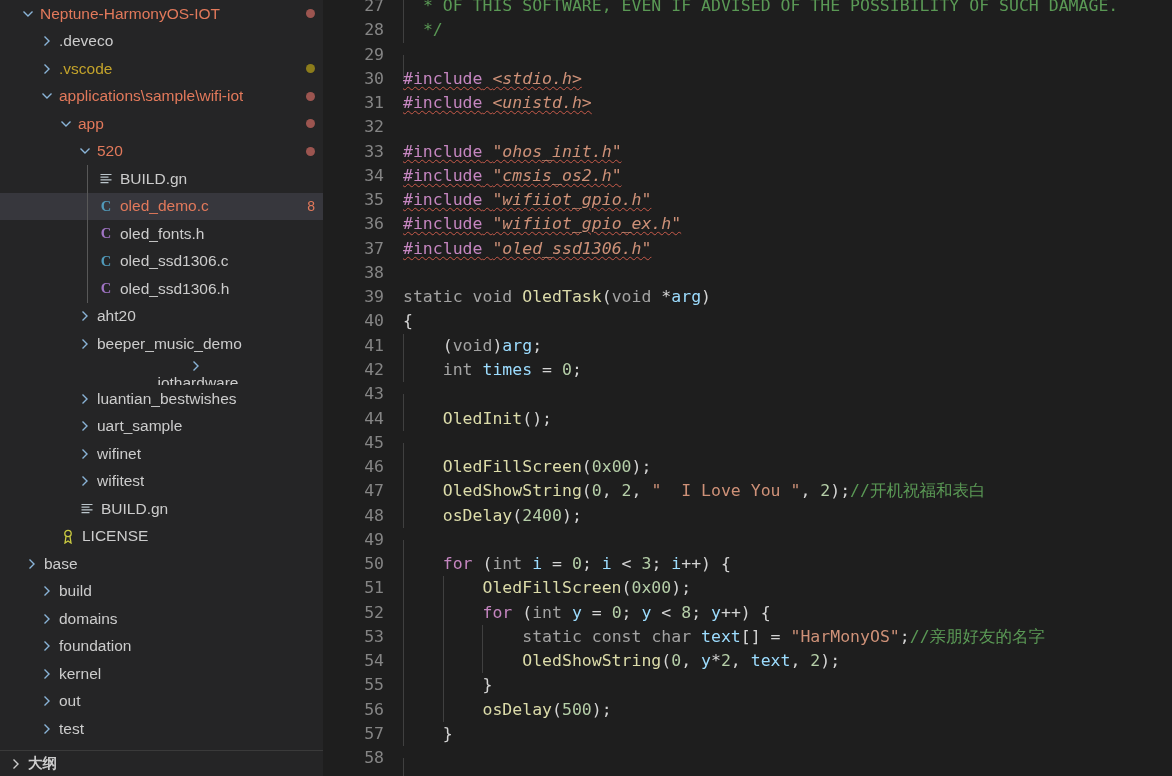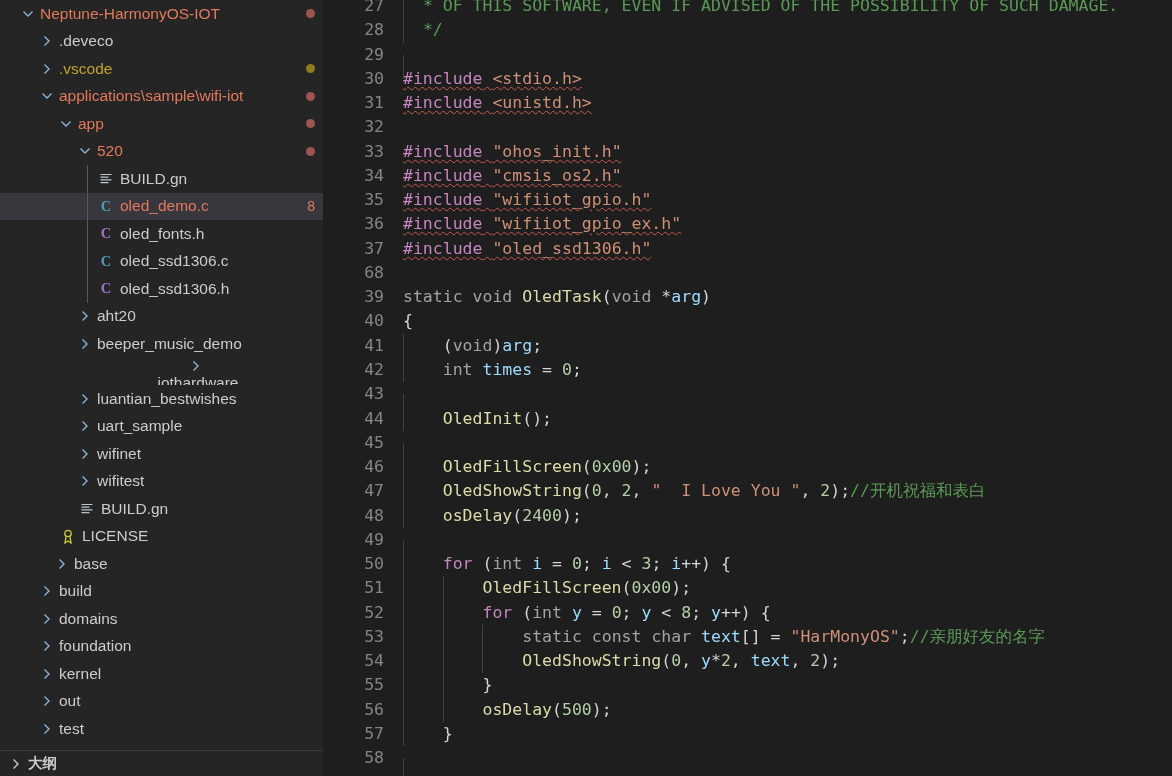--- a/index.html
+++ b/index.html
@@ -157,21 +157,21 @@
     position: absolute;
     width: 1px;
     background: #404040;
     top: 0;
     height: 24.28px;
   }
 
   
   .t-cmt  { color: #5a9955; }
   .t-pre  { color: #c586c0; }
-  .t-inc  { color: #ce9178; }
+  .t-inc  { color: #ce9178; font-style: italic; }
   .t-kw   { color: #a3a3a3; }
   .t-ctl  { color: #c586c0; }
   .t-fn   { color: #dcdcaa; }
   .t-num  { color: #b5cea8; }
   .t-str  { color: #ce9178; }
   .t-var  { color: #9cdcfe; }
   .t-pln  { color: #d4d4d4; }
 
   .squig {
     text-decoration: underline;
@@ -332,21 +332,21 @@
         </div>
         <div class="row" style="padding-left: 58px;">
           <span class="ficon lic">
             <svg width="14" height="15" viewBox="0 0 14 15" fill="none" stroke="currentColor" stroke-width="1.3">
               <circle cx="7" cy="4.5" r="3.2"></circle>
               <path d="M5 7.6 L4 14 L7 12 L10 14 L9 7.6"></path>
             </svg>
           </span>
           <span class="label norm">LICENSE</span>
         </div>
-        <div class="row" style="padding-left: 54px; text-align: right;">
+        <div class="row" style="padding-left: 24px; text-align: right;">
           <span class="twisty">
             <svg width="16" height="16" viewBox="0 0 16 16" fill="none" stroke="currentColor" stroke-width="1.4">
               <path d="M5.5 3.5 L10 8 L5.5 12.5"></path>
             </svg>
           </span>
           <span class="label norm">base</span>
         </div>
         <div class="row" style="padding-left: 39px;">
           <span class="twisty">
             <svg width="16" height="16" viewBox="0 0 16 16" fill="none" stroke="currentColor" stroke-width="1.4">
@@ -421,21 +421,21 @@
         <div class="cline"><span class="lnum">28</span><span class="ctext"><span class="igl" style="left: 0px;"></span><span class="t-pln">  </span><span class="t-cmt">*/</span></span></div>
         <div class="cline"><span class="lnum">29</span><span class="ctext"><span class="igl" style="left: 0px;"></span></span></div>
         <div class="cline"><span class="lnum">30</span><span class="ctext"><span class="t-pre squig">#include</span><span class="t-pln squig"> </span><span class="t-inc squig">&lt;stdio.h&gt;</span></span></div>
         <div class="cline"><span class="lnum">31</span><span class="ctext"><span class="t-pre squig">#include</span><span class="t-pln squig"> </span><span class="t-inc squig">&lt;unistd.h&gt;</span></span></div>
         <div class="cline"><span class="lnum">32</span><span class="ctext"></span></div>
         <div class="cline"><span class="lnum">33</span><span class="ctext"><span class="t-pre squig">#include</span><span class="t-pln squig"> </span><span class="t-inc squig">"ohos_init.h"</span></span></div>
         <div class="cline"><span class="lnum">34</span><span class="ctext"><span class="t-pre squig">#include</span><span class="t-pln squig"> </span><span class="t-inc squig">"cmsis_os2.h"</span></span></div>
         <div class="cline"><span class="lnum">35</span><span class="ctext"><span class="t-pre squig">#include</span><span class="t-pln squig"> </span><span class="t-inc squig">"wifiiot_gpio.h"</span></span></div>
         <div class="cline"><span class="lnum">36</span><span class="ctext"><span class="t-pre squig">#include</span><span class="t-pln squig"> </span><span class="t-inc squig">"wifiiot_gpio_ex.h"</span></span></div>
         <div class="cline"><span class="lnum">37</span><span class="ctext"><span class="t-pre squig">#include</span><span class="t-pln squig"> </span><span class="t-inc squig">"oled_ssd1306.h"</span></span></div>
-        <div class="cline"><span class="lnum">68</span><span class="ctext"></span></div>
+        <div class="cline"><span class="lnum">38</span><span class="ctext"></span></div>
         <div class="cline"><span class="lnum">39</span><span class="ctext"><span class="t-kw">static</span><span class="t-pln"> </span><span class="t-kw">void</span><span class="t-pln"> </span><span class="t-fn">OledTask</span><span class="t-pln">(</span><span class="t-kw">void</span><span class="t-pln"> *</span><span class="t-var">arg</span><span class="t-pln">)</span></span></div>
         <div class="cline"><span class="lnum">40</span><span class="ctext"><span class="t-pln">{</span></span></div>
         <div class="cline"><span class="lnum">41</span><span class="ctext"><span class="igl" style="left: 0px;"></span><span class="t-pln">    (</span><span class="t-kw">void</span><span class="t-pln">)</span><span class="t-var">arg</span><span class="t-pln">;</span></span></div>
         <div class="cline"><span class="lnum">42</span><span class="ctext"><span class="igl" style="left: 0px;"></span><span class="t-pln">    </span><span class="t-kw">int</span><span class="t-pln"> </span><span class="t-var">times</span><span class="t-pln"> = </span><span class="t-num">0</span><span class="t-pln">;</span></span></div>
         <div class="cline"><span class="lnum">43</span><span class="ctext"><span class="igl" style="left: 0px;"></span></span></div>
         <div class="cline"><span class="lnum">44</span><span class="ctext"><span class="igl" style="left: 0px;"></span><span class="t-pln">    </span><span class="t-fn">OledInit</span><span class="t-pln">();</span></span></div>
         <div class="cline"><span class="lnum">45</span><span class="ctext"><span class="igl" style="left: 0px;"></span></span></div>
         <div class="cline"><span class="lnum">46</span><span class="ctext"><span class="igl" style="left: 0px;"></span><span class="t-pln">    </span><span class="t-fn">OledFillScreen</span><span class="t-pln">(</span><span class="t-num">0x00</span><span class="t-pln">);</span></span></div>
         <div class="cline"><span class="lnum">47</span><span class="ctext"><span class="igl" style="left: 0px;"></span><span class="t-pln">    </span><span class="t-fn">OledShowString</span><span class="t-pln">(</span><span class="t-num">0</span><span class="t-pln">, </span><span class="t-num">2</span><span class="t-pln">, </span><span class="t-str">"  I Love You "</span><span class="t-pln">, </span><span class="t-num">2</span><span class="t-pln">);</span><span class="t-cmt">//开机祝福和表白</span></span></div>
         <div class="cline"><span class="lnum">48</span><span class="ctext"><span class="igl" style="left: 0px;"></span><span class="t-pln">    </span><span class="t-fn">osDelay</span><span class="t-pln">(</span><span class="t-num">2400</span><span class="t-pln">);</span></span></div>

